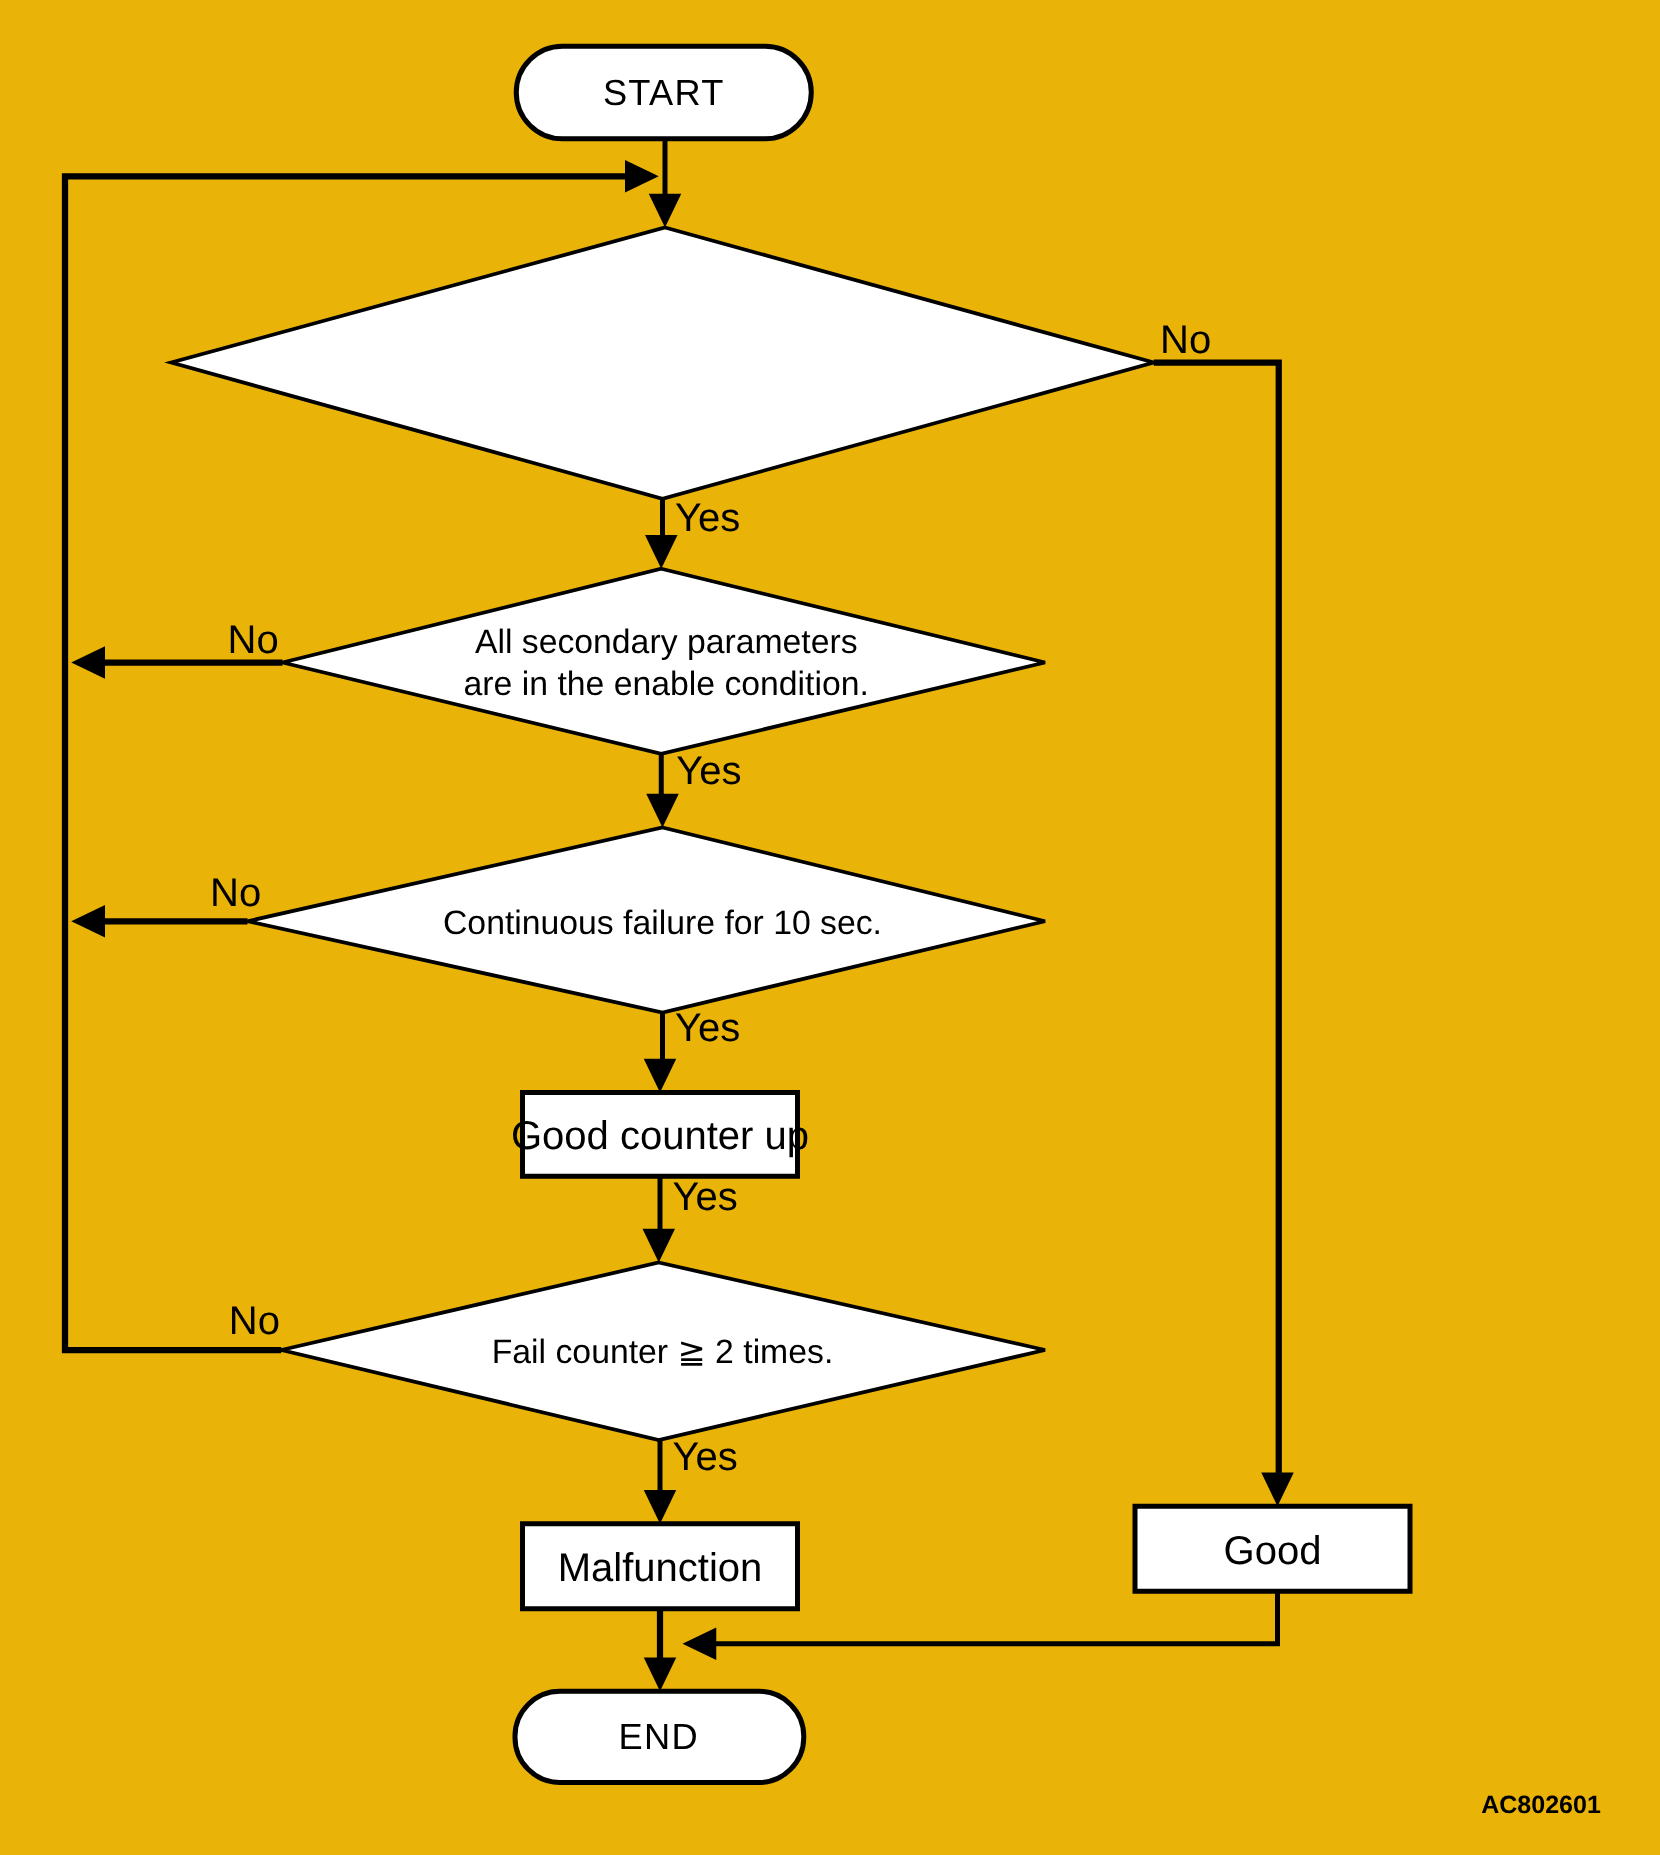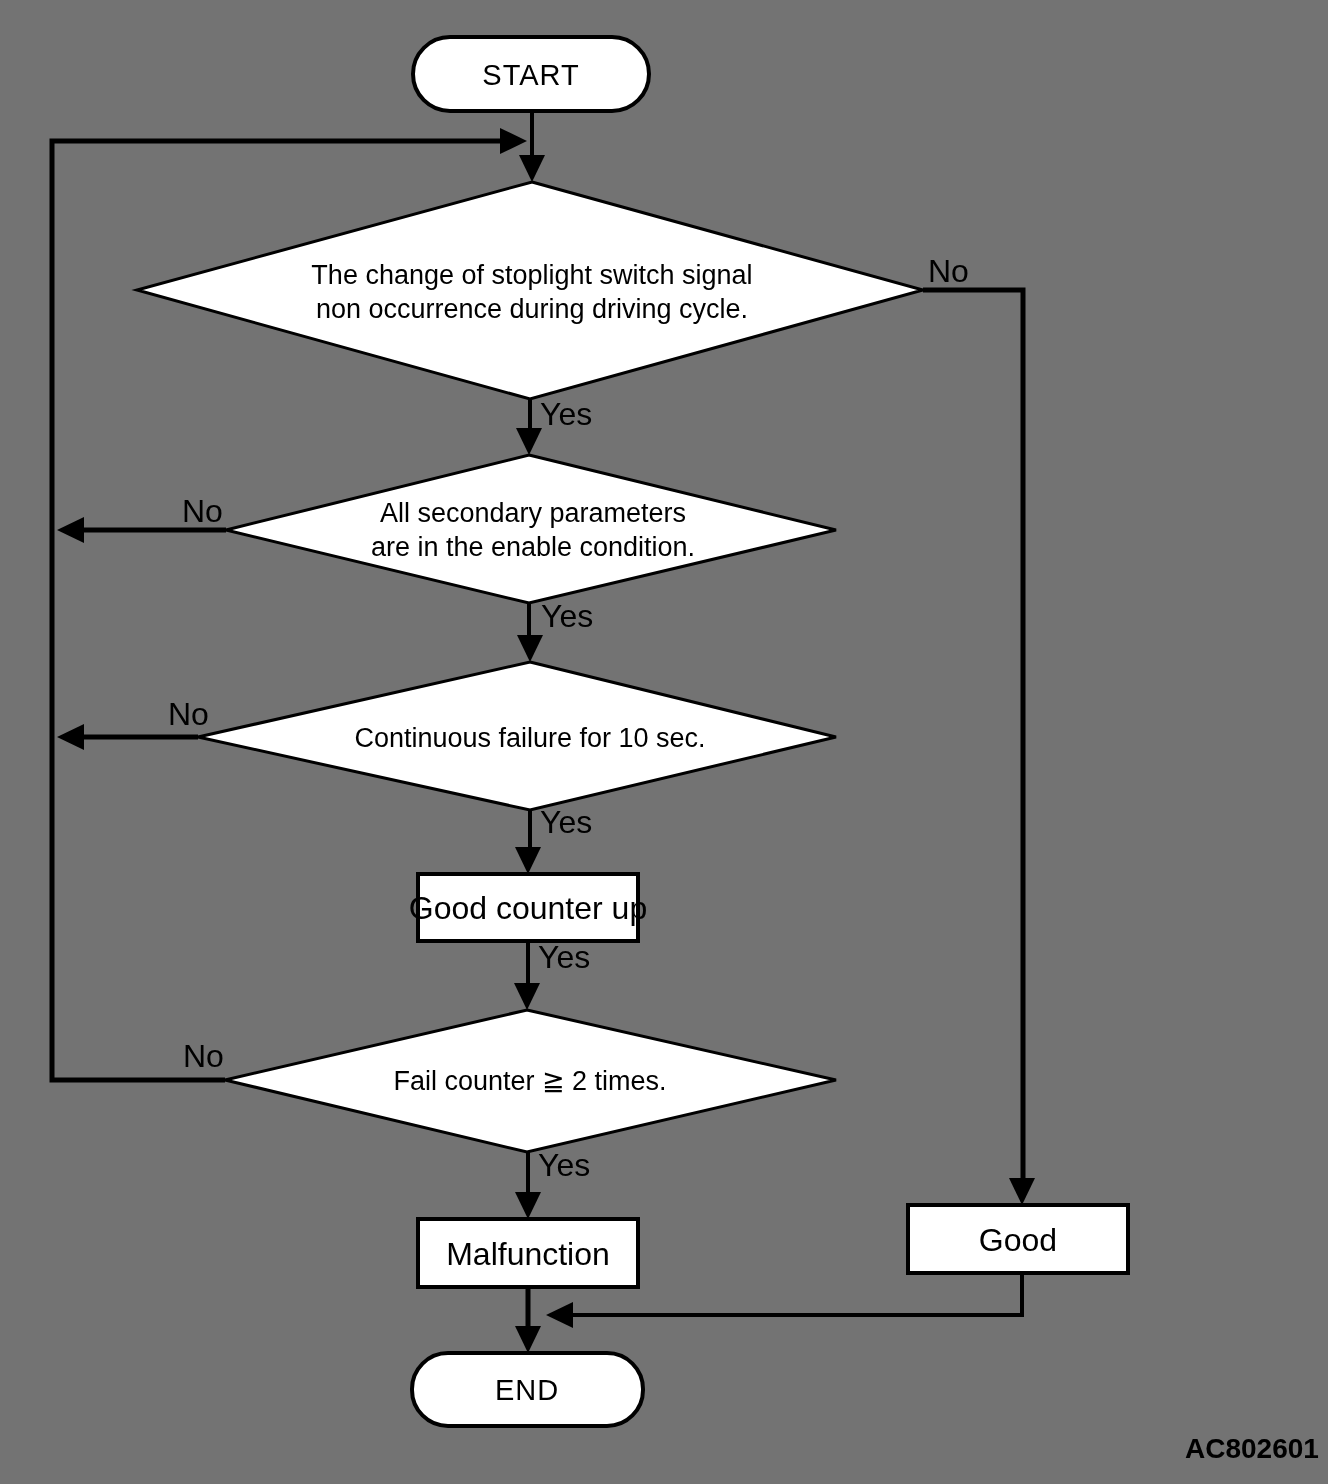--- a/index.html
+++ b/index.html
@@ -4,21 +4,21 @@
 <style>
   html, body {
     margin: 0;
     padding: 0;
     background: #ffffff;
   }
   .stage {
     position: relative;
     width: 1328px;
     height: 1484px;
-    background: #737373;
+    background: #eab308;
     font-family: "Liberation Sans", "DejaVu Sans", sans-serif;
     color: #000000;
     overflow: hidden;
   }
   .stage svg {
     position: absolute;
     left: 0;
     top: 0;
     width: 1328px;
     height: 1484px;
@@ -42,21 +42,21 @@
     line-height: 34px;
     white-space: nowrap;
     color: #000000;
   }
   .terminal-label {
     font-size: 29px;
     letter-spacing: 1px;
   }
   .figure-code {
     position: absolute;
-    font-size: 28px;
+    font-size: 20px;
     font-weight: bold;
     white-space: nowrap;
     color: #000000;
   }
 </style>
 </head>
 <body>
 
 <div class="stage">
 
@@ -94,24 +94,20 @@
     <polygon points="530,662 836,737 530,810 198,737" fill="#ffffff" stroke-width="3"></polygon>
     <rect x="418" y="874" width="220" height="67" fill="#ffffff" stroke-width="4"></rect>
     <polygon points="527,1010 836,1080 527,1152 225,1080" fill="#ffffff" stroke-width="3"></polygon>
     <rect x="418" y="1219" width="220" height="68" fill="#ffffff" stroke-width="4"></rect>
     <rect x="908" y="1205" width="220" height="68" fill="#ffffff" stroke-width="4"></rect>
     <rect x="412" y="1353" width="231" height="73" rx="36" ry="36" fill="#ffffff" stroke-width="4"></rect>
   </svg>
 
   <div class="lbl center terminal-label" style="left:531px; top:75px;">START</div>
 
-  <div class="diamond-text" style="left:532px; top:292px;">
-    <div>The change of stoplight switch signal</div>
-    <div>non occurrence during driving cycle.</div>
-  </div>
   <div class="lbl" style="left:928px; top:256px;">No</div>
   <div class="lbl" style="left:540px; top:399px;">Yes</div>
 
   <div class="diamond-text" style="left:533px; top:530px;">
     <div>All secondary parameters</div>
     <div>are in the enable condition.</div>
   </div>
   <div class="lbl" style="left:182px; top:496px;">No</div>
   <div class="lbl" style="left:541px; top:601px;">Yes</div>
 

